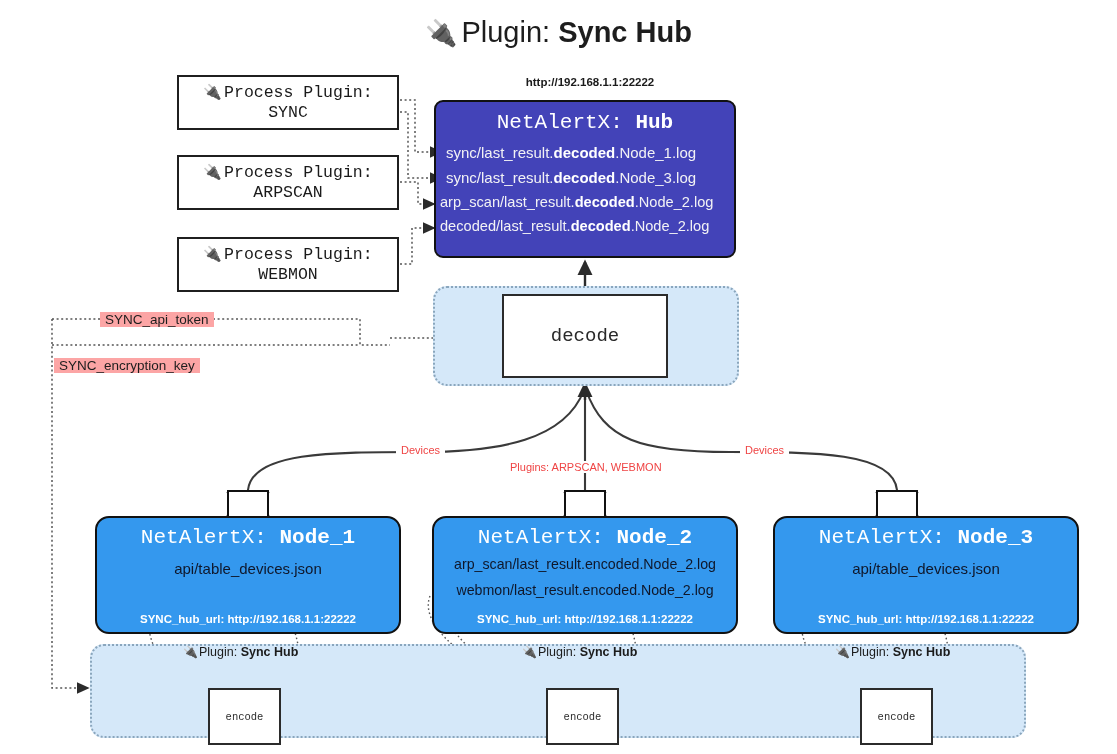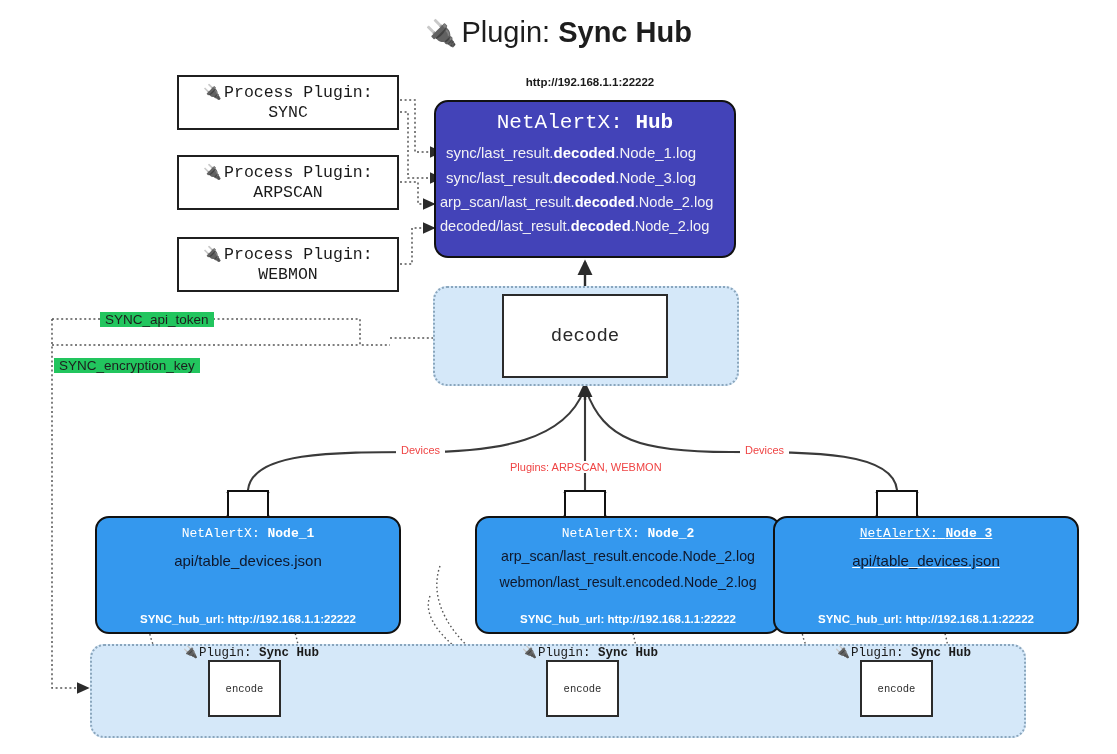--- a/index.html
+++ b/index.html
@@ -44,21 +44,21 @@
 
   
   .hub-url{
     left:455px;top:76px;width:270px;text-align:center;
     font-size:11.5px;color:#1b1b1b;font-weight:600;
   }
   .hub-box{
     left:434px;top:100px;width:302px;height:158px;
     background:#4343b8;
     border:2.5px solid #111111;
-    border-radius:14px;
+    border-radius:9px;
     color:#ffffff;
     padding-top:9px;
   }
   .hub-title{
     text-align:center;
     font-family:"Liberation Mono","DejaVu Sans Mono",monospace;
     font-size:21px;color:#ffffff;margin-bottom:6px;
   }
   .hub-title b{font-weight:bold;}
   .hub-line{
@@ -79,21 +79,21 @@
   .decode-box{
     left:502px;top:294px;width:166px;height:84px;
     background:#ffffff;border:2px solid #2b2b2b;
     display:flex;align-items:center;justify-content:center;
     font-family:"Liberation Mono","DejaVu Sans Mono",monospace;
     font-size:19px;color:#2a2a2a;
   }
 
   
   .token-lbl{
-    font-size:13.5px;color:#1d1d1d;background:#22c55e;
+    font-size:13.5px;color:#1d1d1d;background:#fca5a5;
     padding:0 5px;white-space:nowrap;
   }
 
   
   .edge-lbl{
     font-size:11px;color:#ef4444;background:#ffffff;
     padding:0 5px;white-space:nowrap;
   }
 
   
@@ -101,21 +101,21 @@
     width:306px;height:118px;
     background:#3498ee;
     border:2.5px solid #111111;
     border-radius:14px;
     color:#ffffff;
     padding-top:8px;
   }
   .node-title{
     text-align:center;
     font-family:"Liberation Mono","DejaVu Sans Mono",monospace;
-    font-size:13px;color:#ffffff;
+    font-size:21px;color:#ffffff;
   }
   .node-title b{font-weight:bold;}
   .node-line{
     text-align:center;font-size:15px;color:#0f172a;
     line-height:1.55;margin-top:8px;white-space:nowrap;
   }
   .node-line.tight{margin-top:4px;font-size:14.2px;}
   .node-url{
     position:absolute;left:0;bottom:7px;width:100%;
     text-align:center;font-size:11.5px;color:#ffffff;font-weight:600;
@@ -127,29 +127,29 @@
     width:42px;height:32px;background:#ffffff;
     border:2px solid #111111;
   }
 
   
   .band{
     left:90px;top:644px;width:936px;height:94px;
     background:#d5e8f9;border:2px dotted #8aa6bd;border-radius:14px;
   }
   .plugin-lbl{
-    font-size:12.5px;color:#1b1b1b;white-space:nowrap;font-family:Liberation Mono, monospace;
+    font-size:12.5px;color:#1b1b1b;white-space:nowrap;
   }
   .plugin-lbl .plug{font-size:12px;margin-right:1px;}
   .plugin-lbl b{font-weight:bold;}
   .encode-box{
     width:73px;height:57px;background:#ffffff;border:2px solid #2b2b2b;
     display:flex;align-items:center;justify-content:center;
     font-family:"Liberation Mono","DejaVu Sans Mono",monospace;
-    font-size:10.5px;color:#2d2d2d;
+    font-size:10.5px;color:#2d2d2d;margin-top:28px;
   }
 </style>
 </head>
 <body>
 
 <div id="stage">
 
   <svg id="svg-layer" viewBox="0 0 1117 754" xmlns="http://www.w3.org/2000/svg">
     <defs>
       <marker id="arrowSolid" markerWidth="9" markerHeight="9" refX="7.5" refY="4.5" orient="auto" markerUnits="strokeWidth">
@@ -268,31 +268,31 @@
 
   <div class="abs node-box" style="left:95px;top:516px;">
     <div class="node-title">
       <span>NetAlertX:</span>
       <b>Node_1</b>
     </div>
     <div class="node-line">api/table_devices.json</div>
     <div class="node-url">SYNC_hub_url: http://192.168.1.1:22222</div>
   </div>
 
-  <div class="abs node-box" style="left:432px;top:516px;margin-left:43px;">
+  <div class="abs node-box" style="left:432px;top:516px;">
     <div class="node-title">
       <span>NetAlertX:</span>
       <b>Node_2</b>
     </div>
-    <div class="node-line tight">arp_scan/last_result.encode.Node_2.log</div>
+    <div class="node-line tight">arp_scan/last_result.encoded.Node_2.log</div>
     <div class="node-line tight">webmon/last_result.encoded.Node_2.log</div>
     <div class="node-url">SYNC_hub_url: http://192.168.1.1:22222</div>
   </div>
 
-  <div class="abs node-box" style="left:773px;top:516px;text-decoration:underline;">
+  <div class="abs node-box" style="left:773px;top:516px;">
     <div class="node-title">
       <span>NetAlertX:</span>
       <b>Node_3</b>
     </div>
     <div class="node-line">api/table_devices.json</div>
     <div class="node-url">SYNC_hub_url: http://192.168.1.1:22222</div>
   </div>
 
   <div class="abs band"></div>
 

